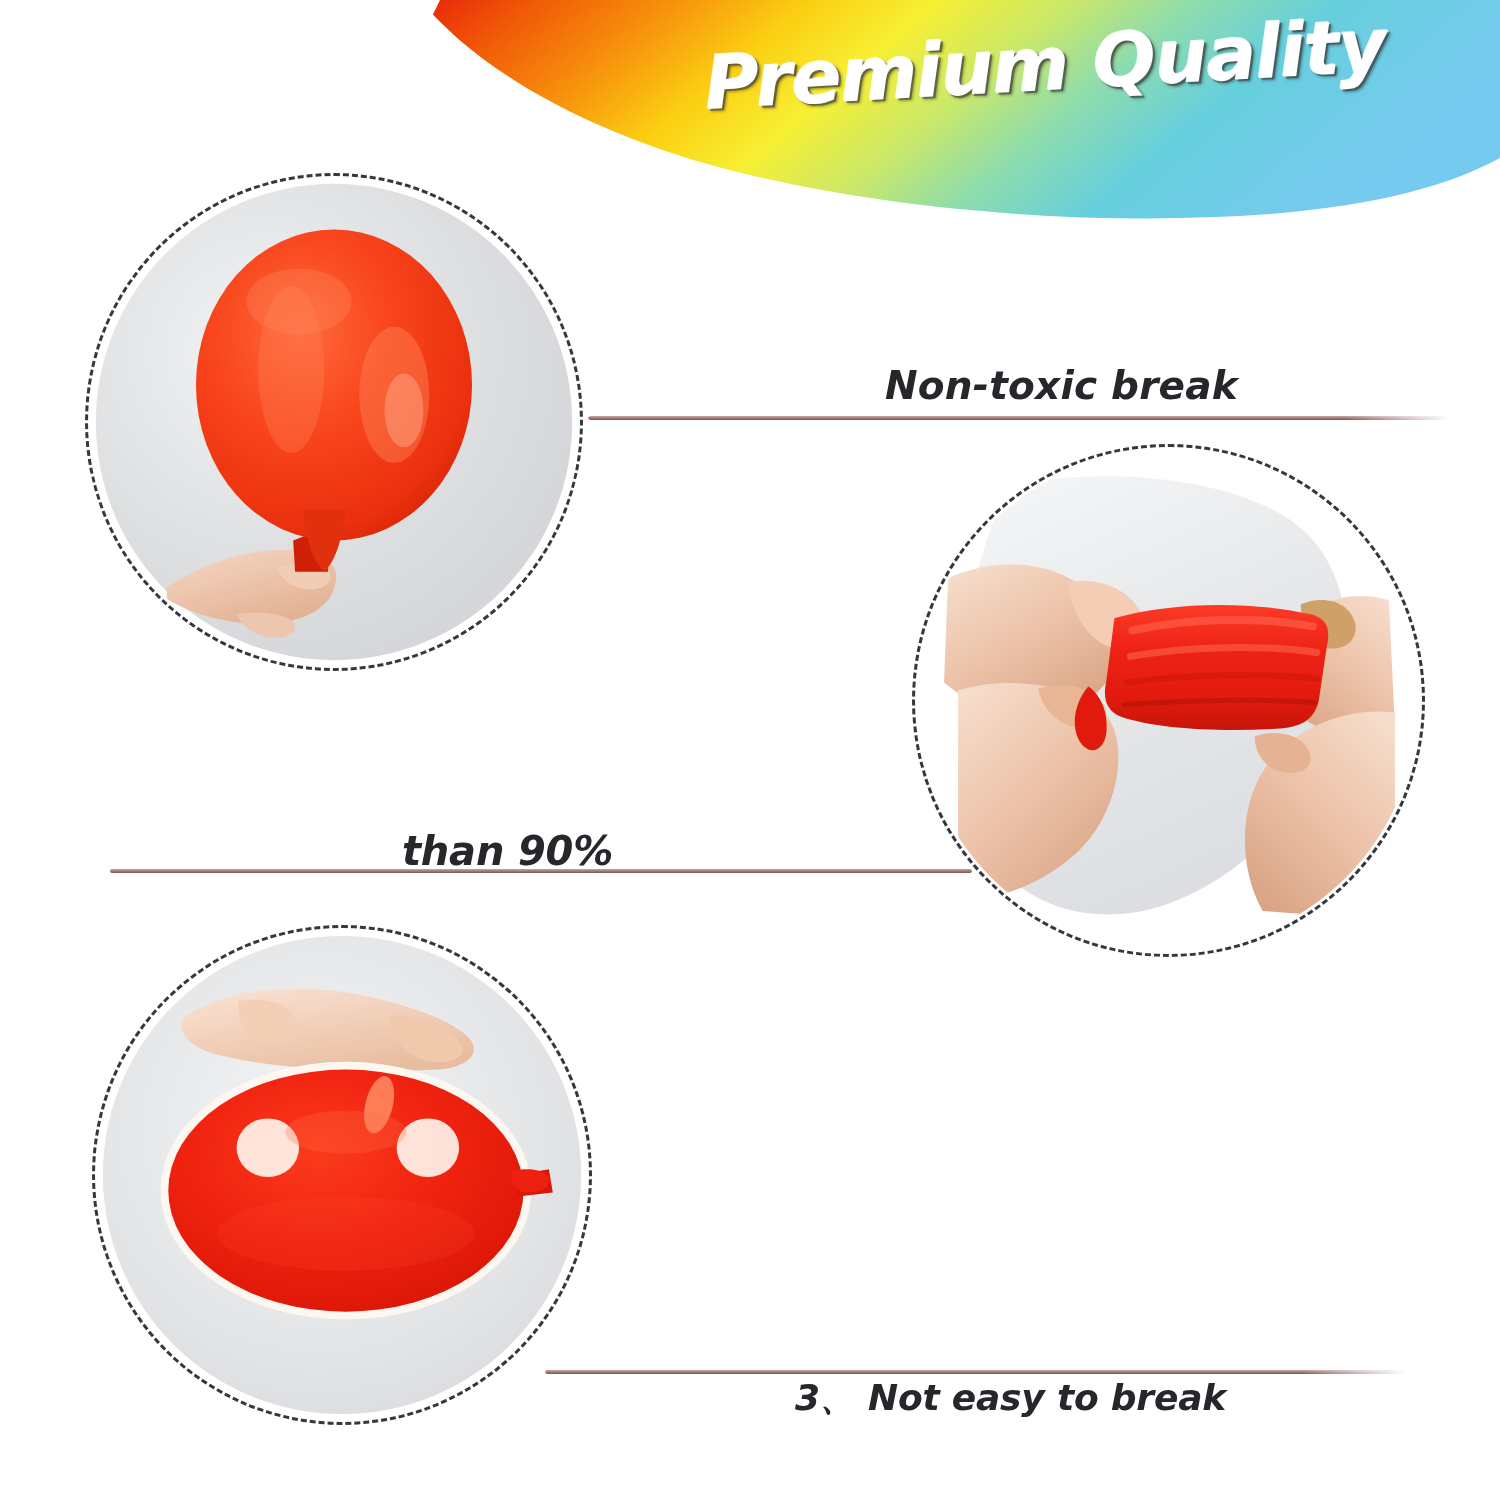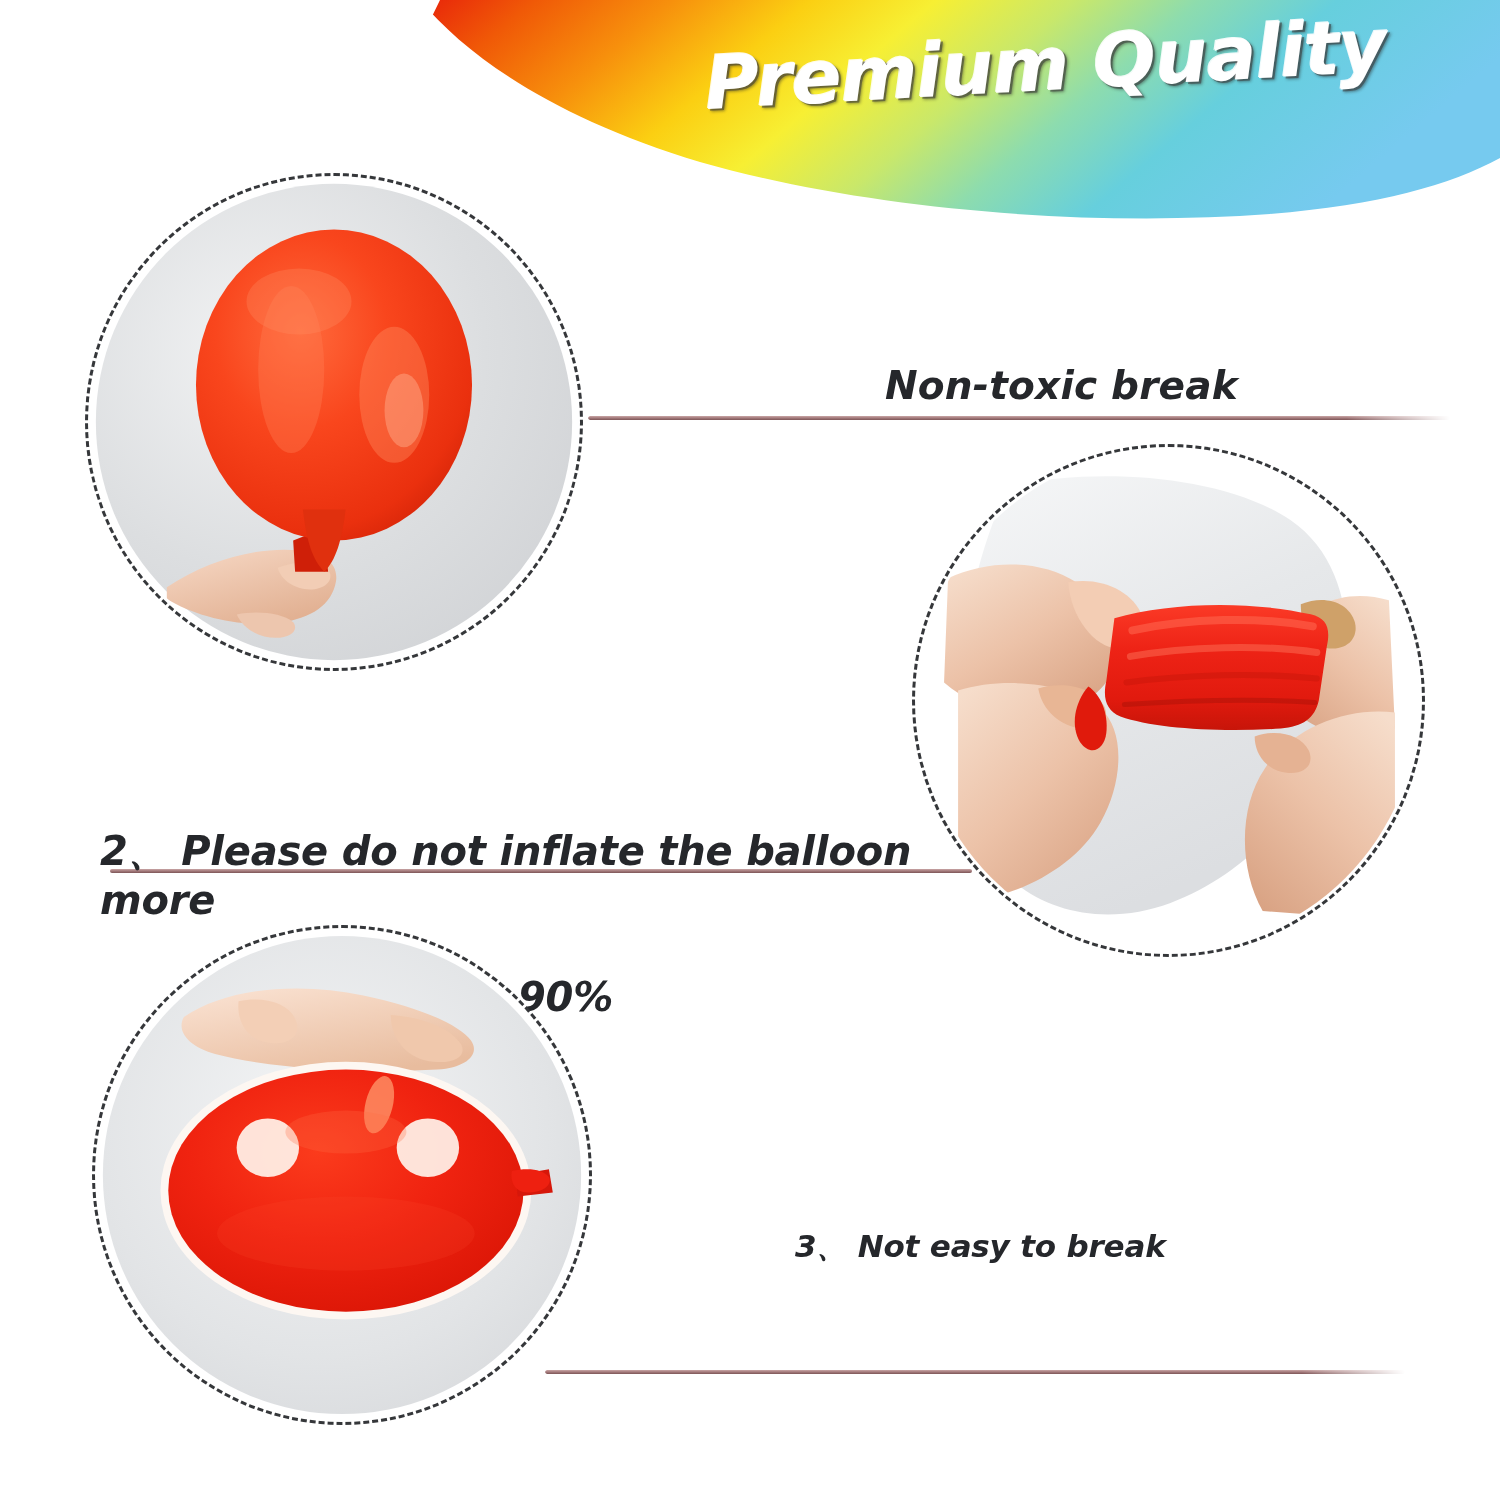--- a/index.html
+++ b/index.html
@@ -108,22 +108,22 @@
     top: 778px;
     width: 815px;
     font-size: 40px;
     text-align: center;
     letter-spacing: -0.2px;
   }
   #caption-2 .line-a { display: block; text-align: left; }
   #caption-2 .line-b { display: block; text-align: center; }
   #caption-3 {
     left: 795px;
-    top: 1228px;
-    font-size: 31px;
+    top: 1376px;
+    font-size: 36px;
     letter-spacing: -0.2px;
   }
 </style>
 </head>
 <body>
 
 <div id="page">
 
   <div class="banner">
     <svg width="1500" height="230" viewBox="0 0 1500 230" xmlns="http://www.w3.org/2000/svg">
@@ -271,21 +271,20 @@
 
         <path d="M 170 236 C 156 252, 152 276, 162 292 C 172 306, 186 300, 188 282
                  C 190 262, 182 244, 170 236 Z" fill="#e01a0c"></path>
       </svg>
     </div>
   </div>
 
   <div class="leader" style="left:110px; top:869px; width:862px;"></div>
 
   <div class="caption" id="caption-2">
-    <span class="line-a">2、 Please do not inflate the balloon more</span>
     <span class="line-b">than 90%</span>
   </div>
 
   <div class="photo-circle" style="left:92px; top:925px; width:500px; height:500px;">
     <div class="photo-inner">
       <svg class="photo-svg" viewBox="0 0 500 500" xmlns="http://www.w3.org/2000/svg">
         <defs>
           <radialGradient id="bg3" cx="0.45" cy="0.4" r="0.8">
             <stop offset="0" stop-color="#f4f5f6"></stop>
             <stop offset="0.6" stop-color="#e2e4e6"></stop>

